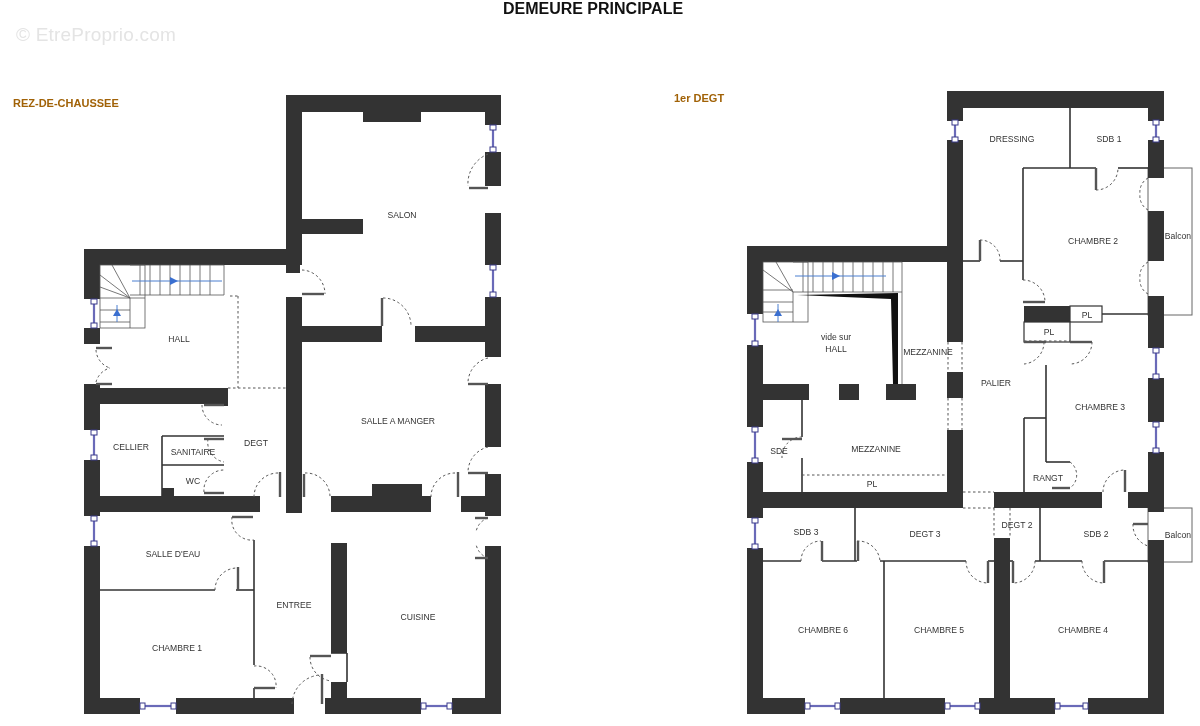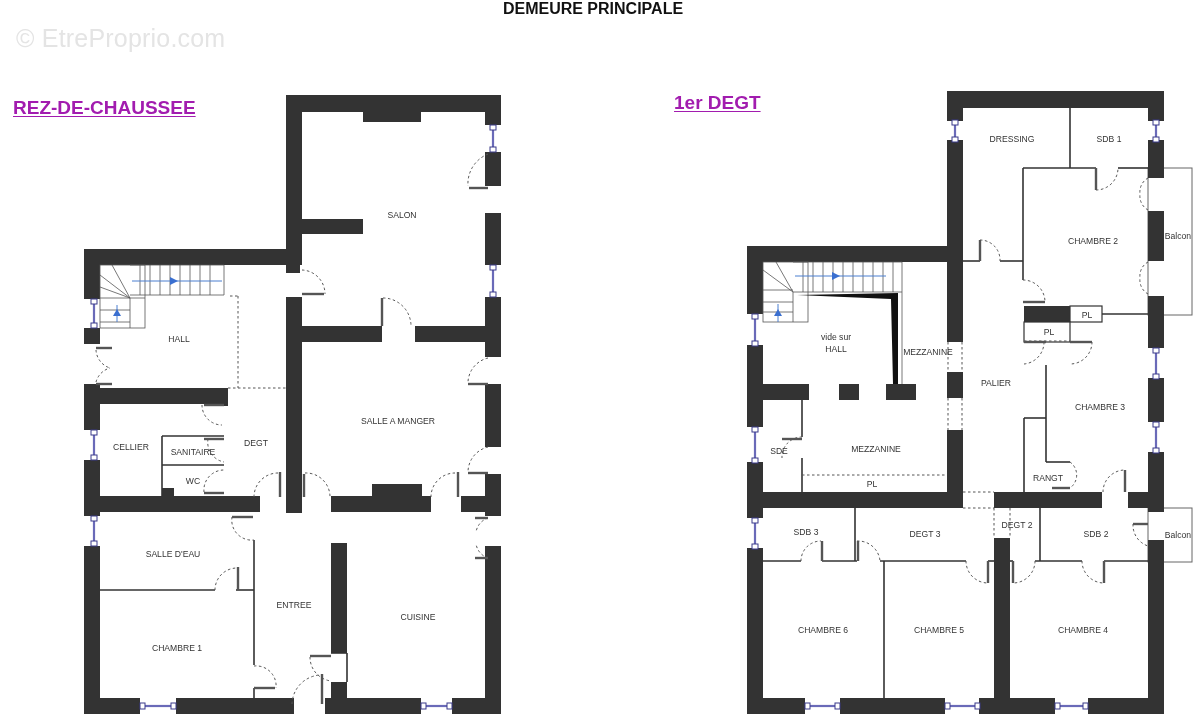--- a/index.html
+++ b/index.html
@@ -1,19 +1,19 @@
 <!DOCTYPE html>
 <html><head>
 <meta charset="utf-8">
 <style>
   html, body { margin:0; padding:0; background:#ffffff; }
   body { width:1200px; height:726px; position:relative; overflow:hidden; font-family:"Liberation Sans", sans-serif; }
-  .watermark { position:absolute; left:16px; top:24px; font-size:25px; color:#e4e4e4; letter-spacing:0.2px; }
+  .watermark { position:absolute; left:16px; top:24px; font-size:19px; color:#e4e4e4; letter-spacing:0.2px; }
   .title { position:absolute; left:0; width:1186px; top:0; text-align:center; font-weight:bold; font-size:16px; color:#111; }
-  .floor-title { position:absolute; font-weight:bold; font-size:19px; color:#a21caf; text-decoration:underline; text-underline-offset:2px; }
+  .floor-title { position:absolute; font-weight:bold; font-size:11px; color:#a16207; text-underline-offset:2px; }
   #plan { position:absolute; left:0; top:0; }
   .room-label { font-family:"Liberation Sans", sans-serif; font-size:8.6px; fill:#333; text-anchor:middle; }
   .wall { fill:#333333; }
   .thin { stroke:#333; stroke-width:1.6; fill:none; }
   .dash { stroke:#555; stroke-width:1; stroke-dasharray:2.5,2.5; fill:none; }
   .win { stroke:#6a6ab8; stroke-width:2.2; fill:none; }
   .winbox { fill:#fff; stroke:#3a3a8a; stroke-width:1; }
   .door-leaf { stroke:#555; stroke-width:2.4; }
   .stair { stroke:#555; stroke-width:0.8; fill:none; }
   .arrow { stroke:#4a7fd0; stroke-width:1; fill:none; }

